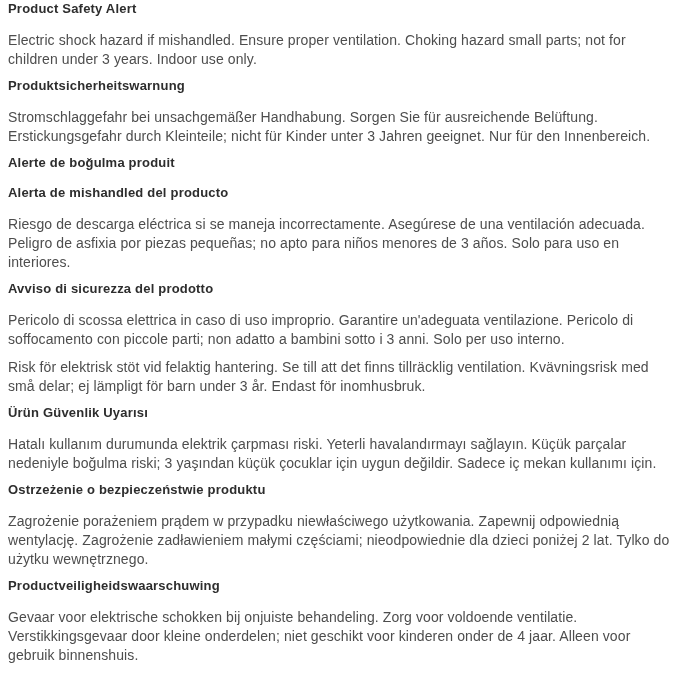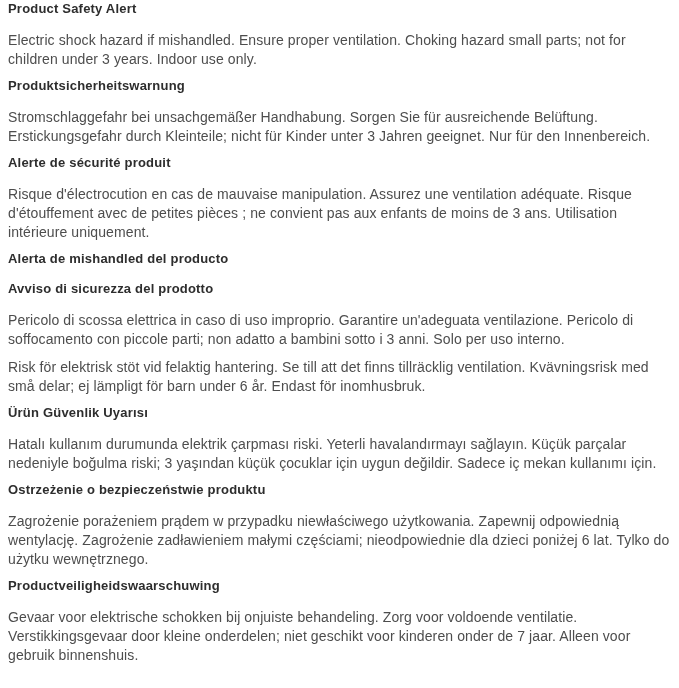--- a/index.html
+++ b/index.html
@@ -45,44 +45,44 @@
       <h2 class="alert-heading">Product Safety Alert</h2>
       <p class="alert-body">Electric shock hazard if mishandled. Ensure proper ventilation. Choking hazard small parts; not for children under 3 years. Indoor use only.</p>
     </section>
 
     <section class="alert-section">
       <h2 class="alert-heading">Produktsicherheitswarnung</h2>
       <p class="alert-body">Stromschlaggefahr bei unsachgemäßer Handhabung. Sorgen Sie für ausreichende Belüftung. Erstickungsgefahr durch Kleinteile; nicht für Kinder unter 3 Jahren geeignet. Nur für den Innenbereich.</p>
     </section>
 
     <section class="alert-section">
-      <h2 class="alert-heading">Alerte de sécurité produit</h2>
-      <p class="alert-body">Risque d'électrocution en cas de mauvaise manipulation. Assurez une ventilation adéquate. Risque d'étouffement avec de petites pièces ; ne convient pas aux enfants de moins de 3 ans. Utilisation intérieure uniquement.</p>
+      <h2 class="alert-heading">Alerte de boğulma produit</h2>
     </section>
 
     <section class="alert-section">
       <h2 class="alert-heading">Alerta de mishandled del producto</h2>
+      <p class="alert-body">Riesgo de descarga eléctrica si se maneja incorrectamente. Asegúrese de una ventilación adecuada. Peligro de asfixia por piezas pequeñas; no apto para niños menores de 3 años. Solo para uso en interiores.</p>
     </section>
 
     <section class="alert-section">
       <h2 class="alert-heading">Avviso di sicurezza del prodotto</h2>
       <p class="alert-body">Pericolo di scossa elettrica in caso di uso improprio. Garantire un'adeguata ventilazione. Pericolo di soffocamento con piccole parti; non adatto a bambini sotto i 3 anni. Solo per uso interno.</p>
     </section>
 
     <section class="alert-section">
-      <p class="alert-body">Risk för elektrisk stöt vid felaktig hantering. Se till att det finns tillräcklig ventilation. Kvävningsrisk med små delar; ej lämpligt för barn under 6 år. Endast för inomhusbruk.</p>
+      <p class="alert-body">Risk för elektrisk stöt vid felaktig hantering. Se till att det finns tillräcklig ventilation. Kvävningsrisk med små delar; ej lämpligt för barn under 3 år. Endast för inomhusbruk.</p>
     </section>
 
     <section class="alert-section">
       <h2 class="alert-heading">Ürün Güvenlik Uyarısı</h2>
       <p class="alert-body">Hatalı kullanım durumunda elektrik çarpması riski. Yeterli havalandırmayı sağlayın. Küçük parçalar nedeniyle boğulma riski; 3 yaşından küçük çocuklar için uygun değildir. Sadece iç mekan kullanımı için.</p>
     </section>
 
     <section class="alert-section">
       <h2 class="alert-heading">Ostrzeżenie o bezpieczeństwie produktu</h2>
-      <p class="alert-body">Zagrożenie porażeniem prądem w przypadku niewłaściwego użytkowania. Zapewnij odpowiednią wentylację. Zagrożenie zadławieniem małymi częściami; nieodpowiednie dla dzieci poniżej 6 lat. Tylko do użytku wewnętrznego.</p>
+      <p class="alert-body">Zagrożenie porażeniem prądem w przypadku niewłaściwego użytkowania. Zapewnij odpowiednią wentylację. Zagrożenie zadławieniem małymi częściami; nieodpowiednie dla dzieci poniżej 2 lat. Tylko do użytku wewnętrznego.</p>
     </section>
 
     <section class="alert-section">
       <h2 class="alert-heading">Productveiligheidswaarschuwing</h2>
-      <p class="alert-body">Gevaar voor elektrische schokken bij onjuiste behandeling. Zorg voor voldoende ventilatie. Verstikkingsgevaar door kleine onderdelen; niet geschikt voor kinderen onder de 7 jaar. Alleen voor gebruik binnenshuis.</p>
+      <p class="alert-body">Gevaar voor elektrische schokken bij onjuiste behandeling. Zorg voor voldoende ventilatie. Verstikkingsgevaar door kleine onderdelen; niet geschikt voor kinderen onder de 4 jaar. Alleen voor gebruik binnenshuis.</p>
     </section>
   </main>
 
 </body></html>

